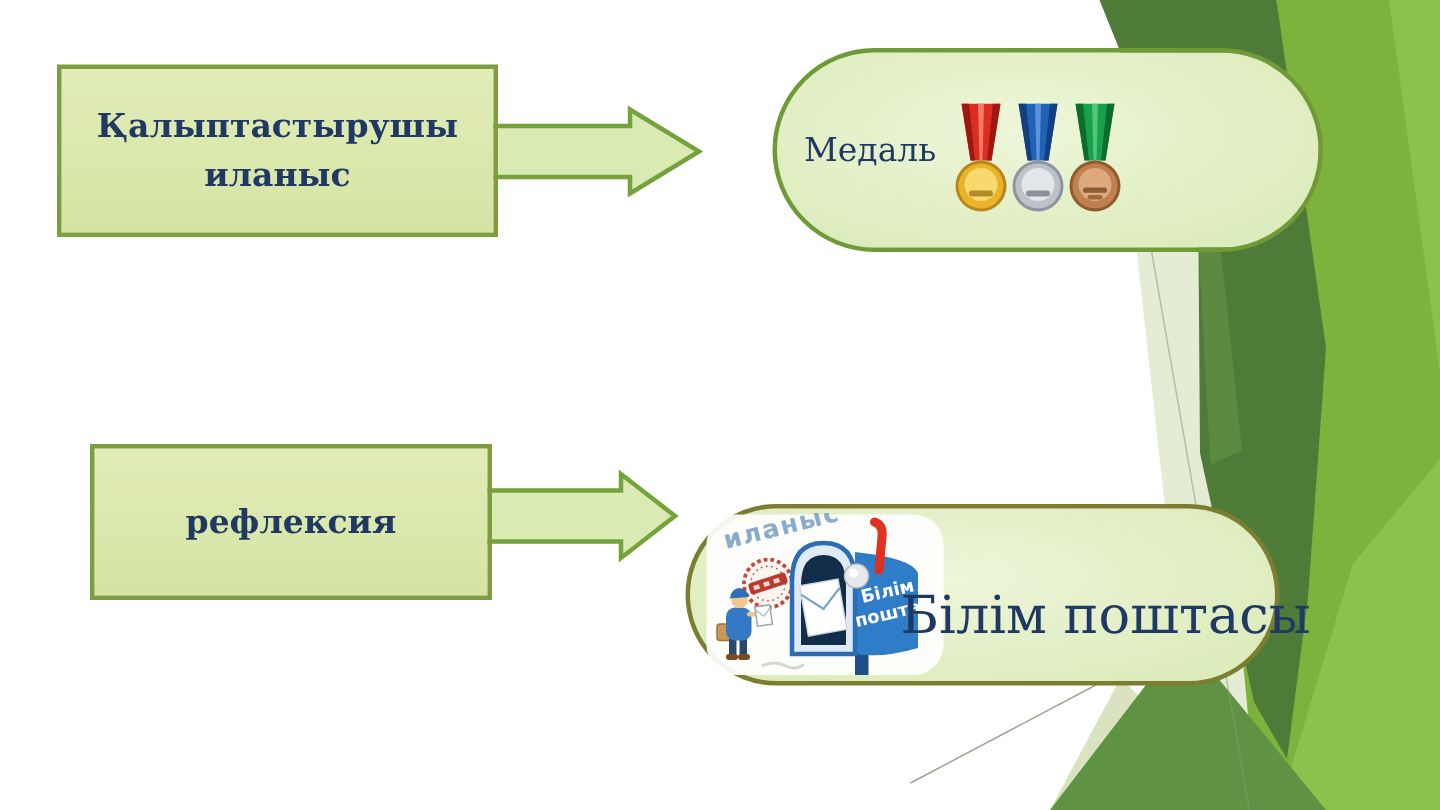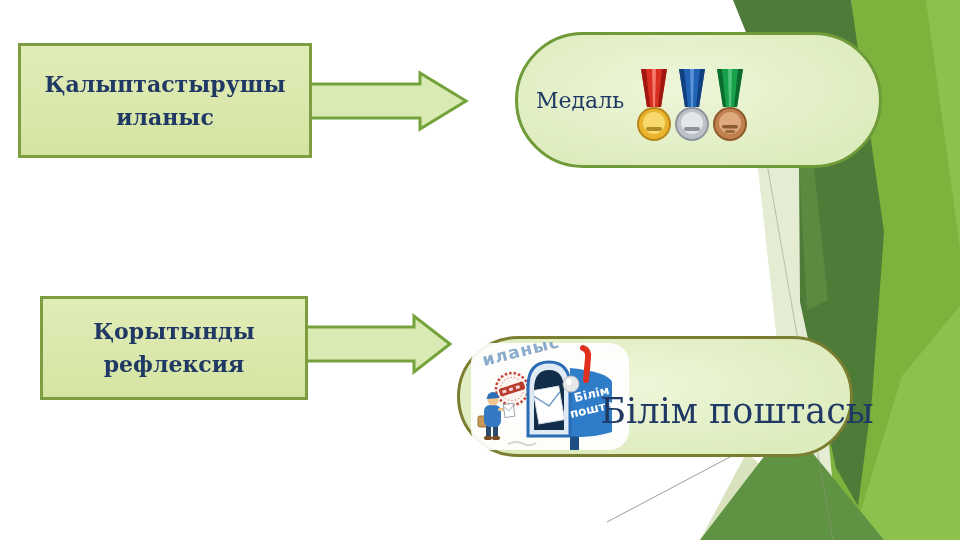--- a/index.html
+++ b/index.html
@@ -27,21 +27,21 @@
     display:flex;align-items:center;justify-content:center;font-size:35px;white-space:nowrap;margin-top:28px;
   }
   .medals{position:absolute;left:116px;top:34px;}
   .mail-art{position:absolute;left:10px;top:3px;}
   .flow-box{
     position:absolute;z-index:3;
     background:linear-gradient(#e1ecb7,#d5e4a3);
     border:3px solid #7e9d41;
     display:flex;flex-direction:column;align-items:center;justify-content:center;
     text-align:center;color:#1f3864;font-weight:bold;
-    font-size:22px;line-height:1.5;
+    font-size:22px;line-height:1.5;margin-left:20px;
   }
   .box1{left:18px;top:43px;width:288px;height:109px;}
   .box2{left:40px;top:296px;width:262px;height:98px;}
 </style>
 </head>
 <body>
 
 <svg class="decor" viewBox="0 0 960 540">
   <polygon points="851,0 960,0 960,540 700,540 793,428 833,300 863,118" fill="#7db33d"></polygon>
   <polygon points="926,0 960,0 960,248" fill="#8cc14e"></polygon>
@@ -62,21 +62,20 @@
 <svg class="arrow" style="left:302px;top:312px;" width="162" height="64" viewBox="0 0 162 64">
   <polygon points="2,15 112,15 112,4 148,32 112,60 112,49 2,49" stroke="#74a33c" stroke-width="3" fill="#d9eab3"></polygon>
 </svg>
 
 <div class="flow-box box1">
   <span>Қалыптастырушы</span>
   <span>иланыс</span>
 </div>
 
 <div class="flow-box box2">
-  <span>Қорытынды</span>
   <span>рефлексия</span>
 </div>
 
 <div class="capsule capsule1">
   <span class="capsule-label">Медаль</span>
   <svg class="medals" width="115" height="75" viewBox="0 0 115 75">
 
     <g>
       <polygon points="7,0 33,0 27,38 13,38" fill="#d92f20"></polygon>
       <polygon fill="#9f1710" points="7,0 12,0 16,38 13,38"></polygon>

